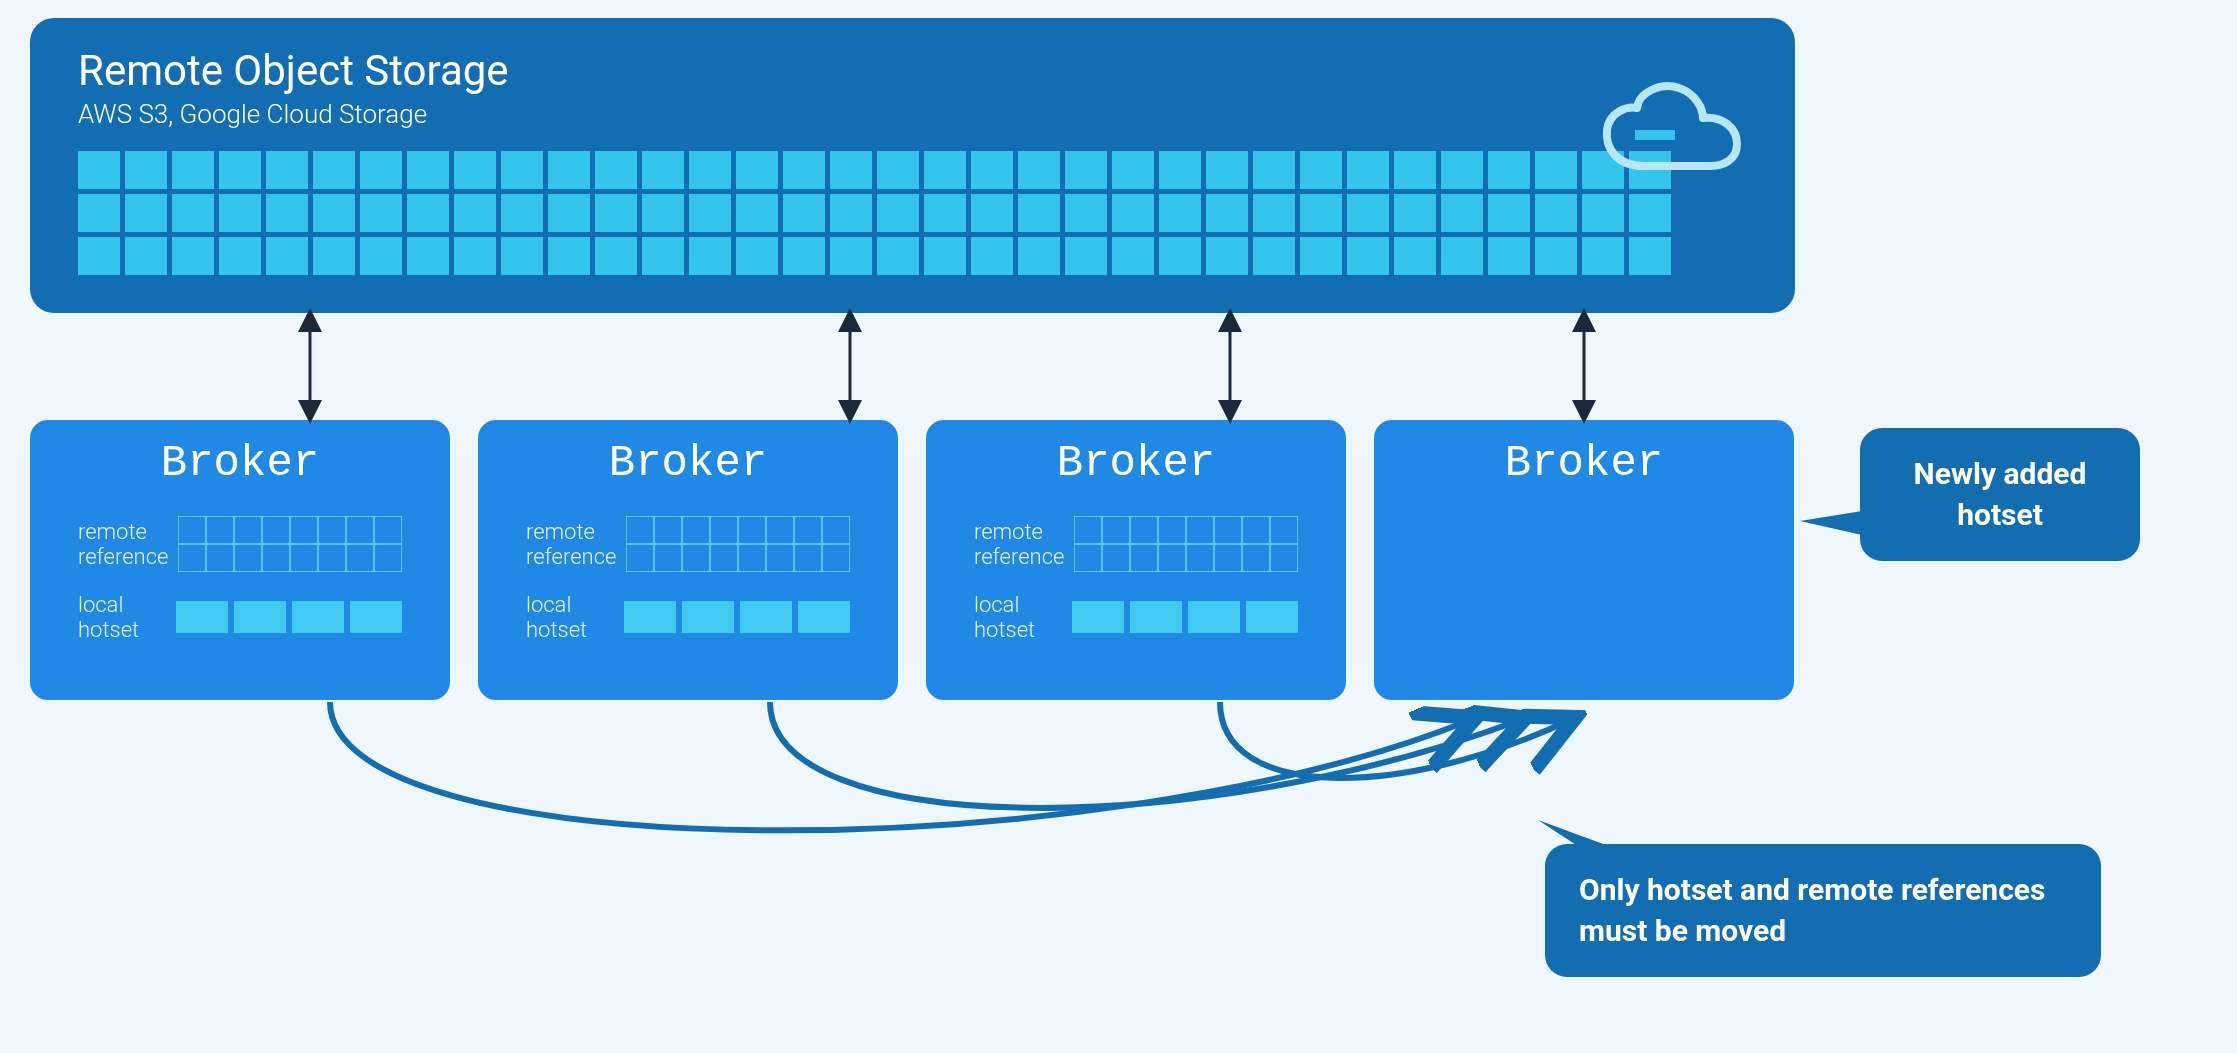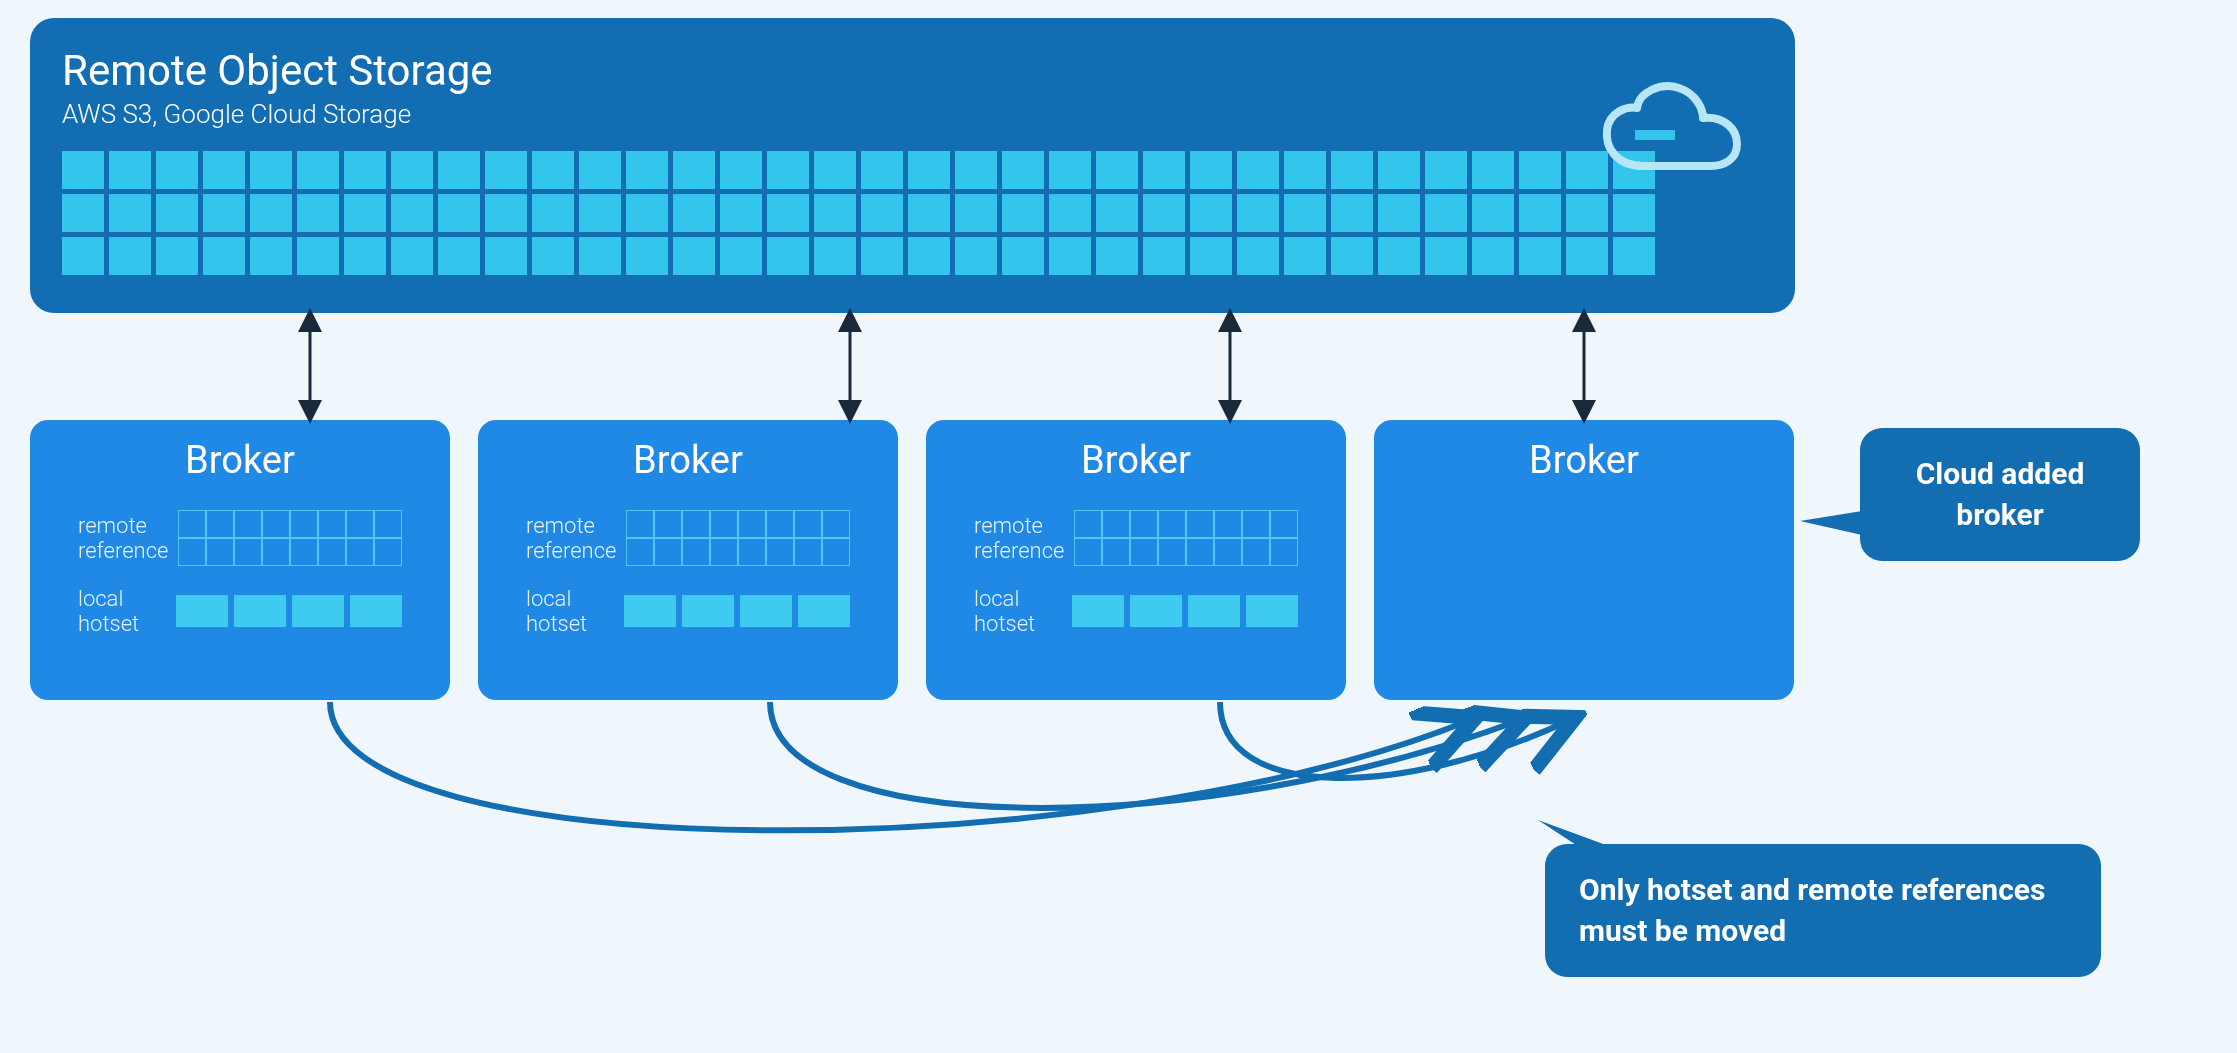--- a/index.html
+++ b/index.html
@@ -12,21 +12,21 @@
     overflow: hidden;
   }
   .storage-box {
     position: absolute;
     left: 30px;
     top: 18px;
     width: 1765px;
     height: 295px;
     background: #126db2;
     border-radius: 24px;
-    padding: 28px 32px;
+    padding: 28px 48px;
   }
   .storage-title {
     color: #ffffff;
     font-size: 42px;
     font-weight: 400;
     margin-bottom: 4px;
   }
   .storage-subtitle {
     color: #ffffff;
     font-size: 26px;
@@ -55,24 +55,25 @@
   .broker {
     position: absolute;
     width: 420px;
     height: 280px;
     background: #1f89e5;
     border-radius: 18px;
     padding: 18px 0 0 0;
   }
   .broker-title {
     color: #ffffff;
-    font-size: 38px;
+    font-size: 44px;
     font-weight: 400;
     text-align: center;
     margin-bottom: 28px;
+    font-family: Liberation Mono, monospace;
   }
   .broker-row {
     display: flex;
     align-items: center;
     padding: 0 48px;
     margin-bottom: 20px;
     gap: 10px;
   }
   .broker-label {
     color: #e4f3fb;
@@ -367,21 +368,21 @@
         <div class="hot-cell"></div>
         <div class="hot-cell"></div>
       </div>
   </div>
 </div>
 
 <div class="broker" id="broker-3" style="left:1374px; top:420px;">
   <div class="broker-title">Broker</div>
 </div>
 
-<div class="callout callout-1">Cloud added broker</div>
+<div class="callout callout-1">Newly added hotset</div>
 <div class="callout callout-2">Only hotset and remote references must be moved</div>
 
 <svg class="overlay">
   <defs>
     <marker id="arrowhead" markerWidth="8" markerHeight="8" refX="4" refY="4" orient="auto">
       <path d="M0,0 L8,4 L0,8 Z" fill="#1b2a3a"></path>
     </marker>
     <marker id="arrowhead2" markerWidth="8" markerHeight="8" refX="4" refY="4" orient="auto-start-reverse">
       <path d="M0,0 L8,4 L0,8 Z" fill="#1b2a3a"></path>
     </marker>

